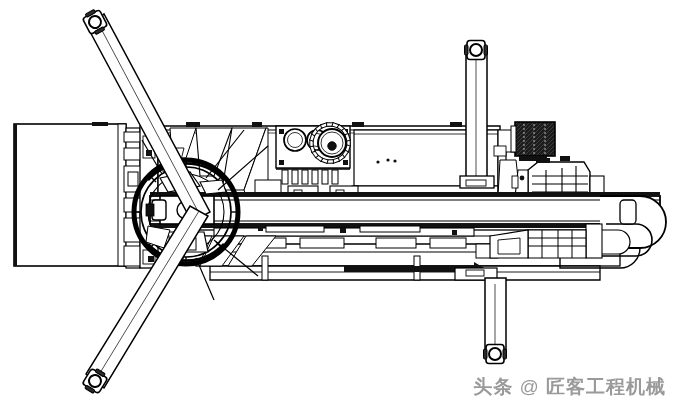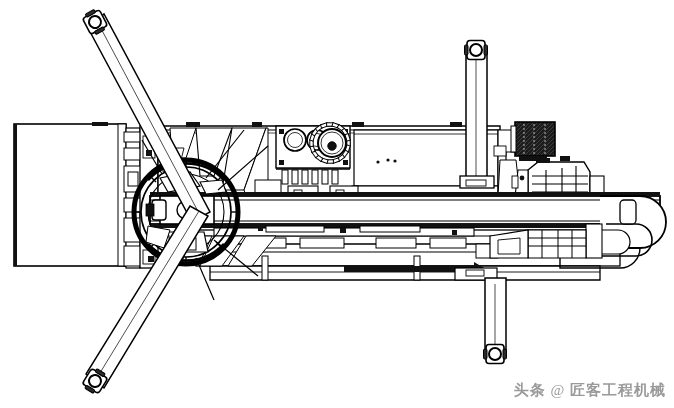--- a/index.html
+++ b/index.html
@@ -1,20 +1,20 @@
 <!DOCTYPE html>
 <html><head>
 <meta charset="utf-8">
 <style>
   html,body{margin:0;padding:0;background:#ffffff;}
   body{font-family:"Liberation Sans",sans-serif;}
   #stage{position:relative;width:674px;height:408px;background:#ffffff;overflow:hidden;}
   #stage svg{position:absolute;left:0;top:0;display:block;}
-  .wm{position:absolute;right:8px;bottom:8px;color:#9a9a9a;font-size:15px;letter-spacing:1px;
-      font-family:Liberation Serif, serif;font-weight:700;white-space:nowrap;}
+  .wm{position:absolute;right:8px;bottom:8px;color:#9a9a9a;font-size:19px;letter-spacing:1px;
+      font-family:Liberation Sans, sans-serif;font-weight:700;white-space:nowrap;}
   .wm .at{font-weight:400;}
 </style>
 </head>
 <body>
 
 <div id="stage">
 
   <svg width="674" height="408" viewBox="0 0 674 408" shape-rendering="geometricPrecision">
 
     <defs>

